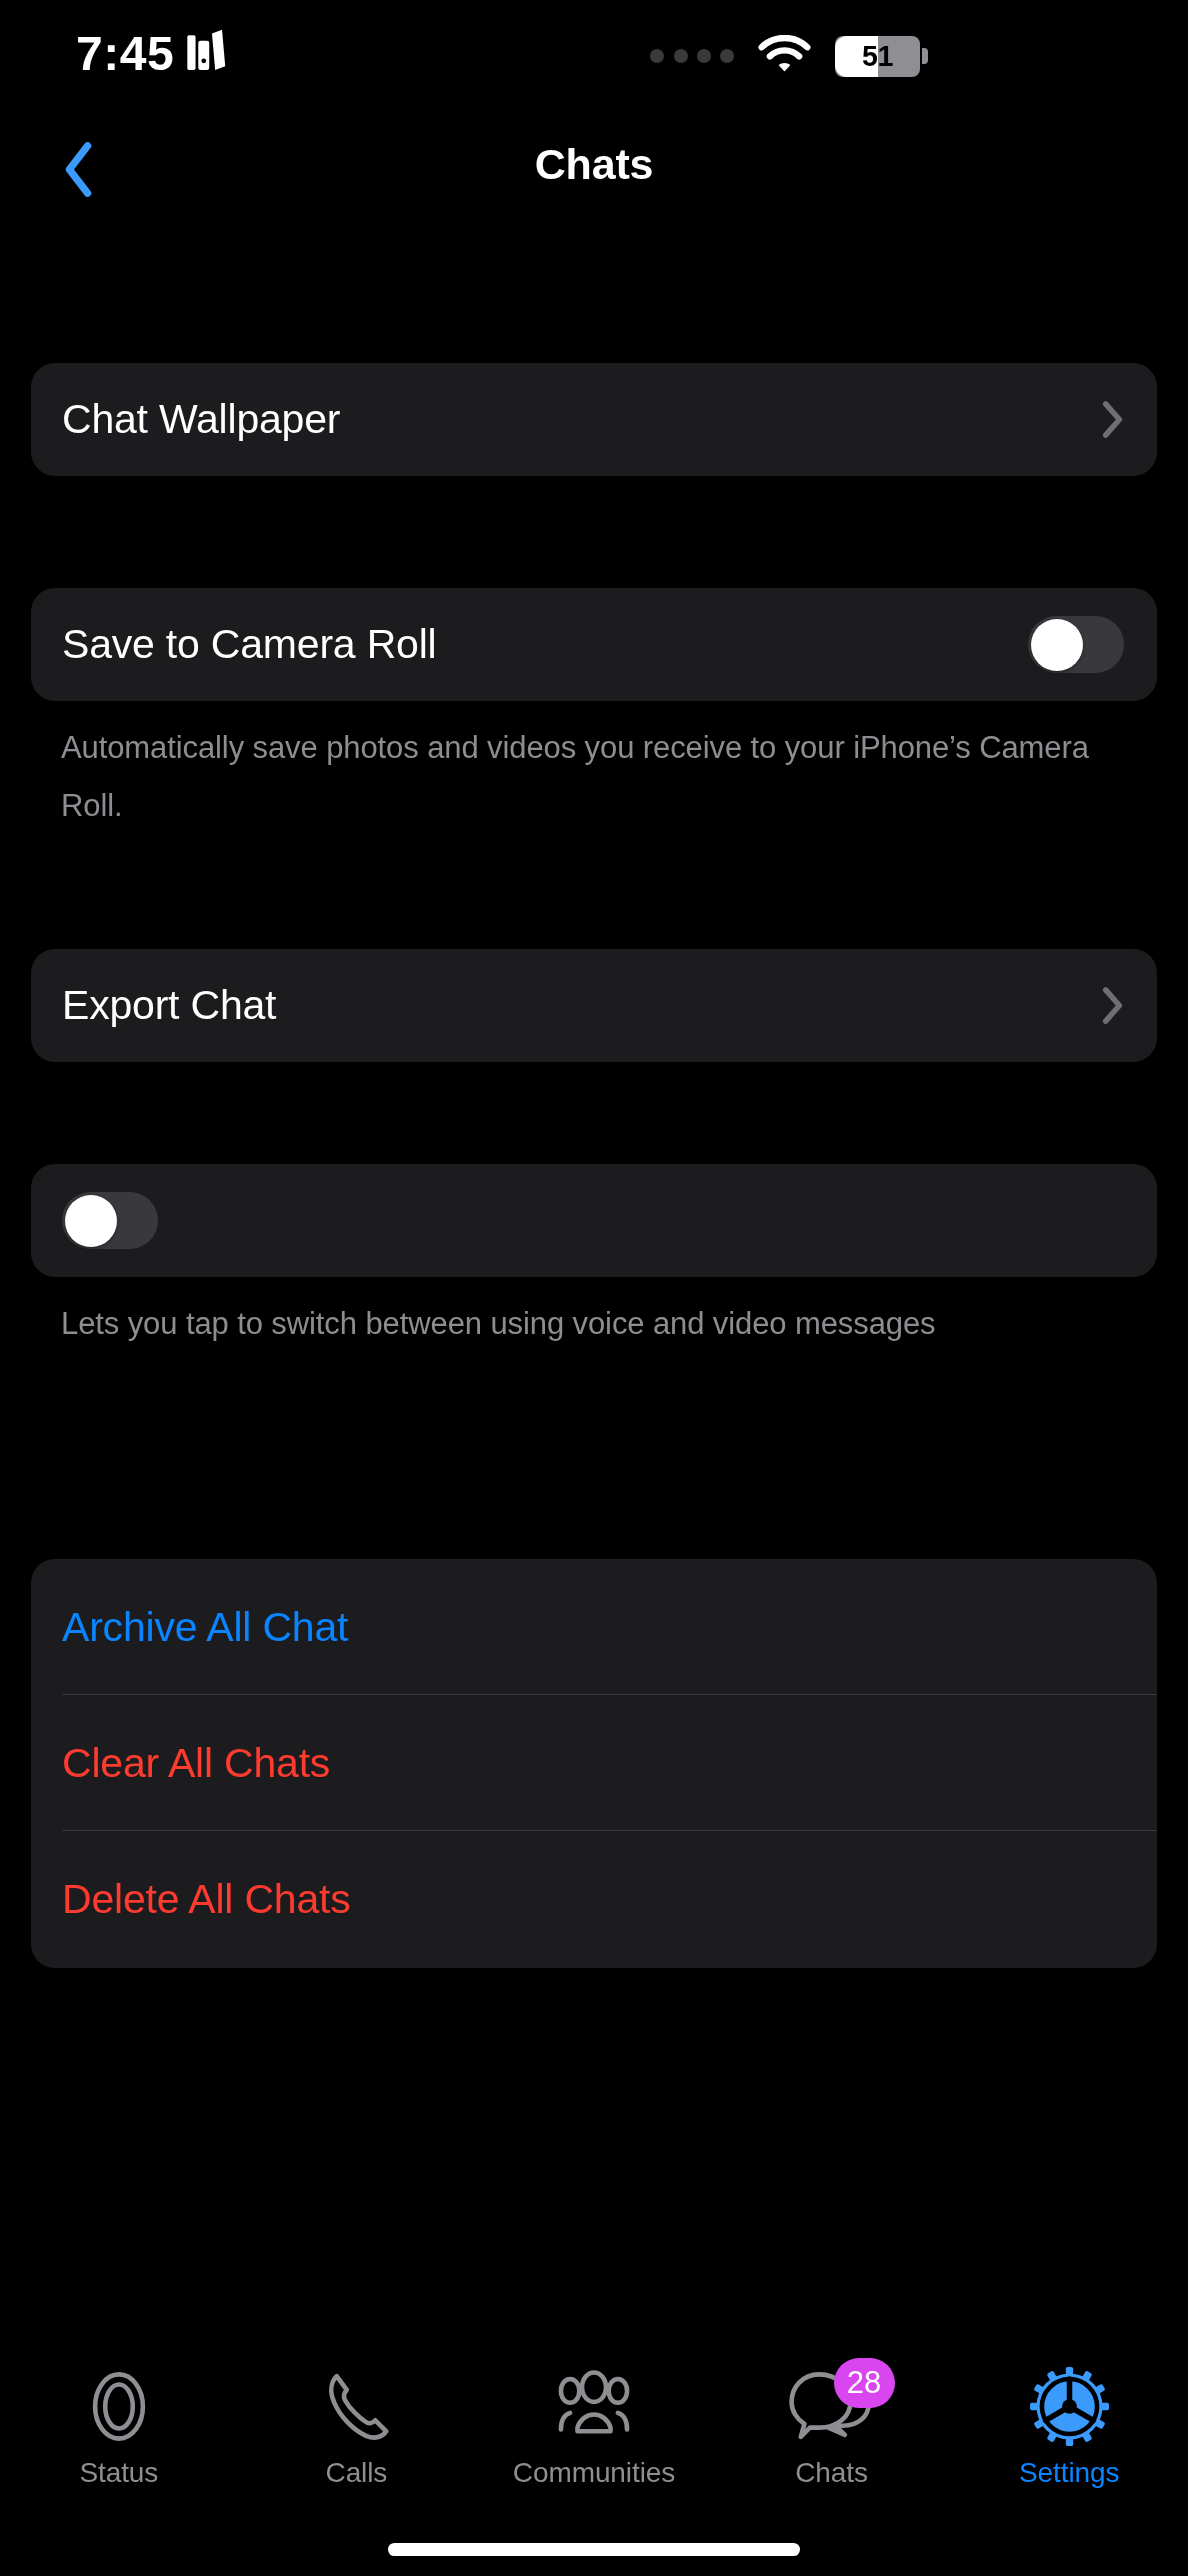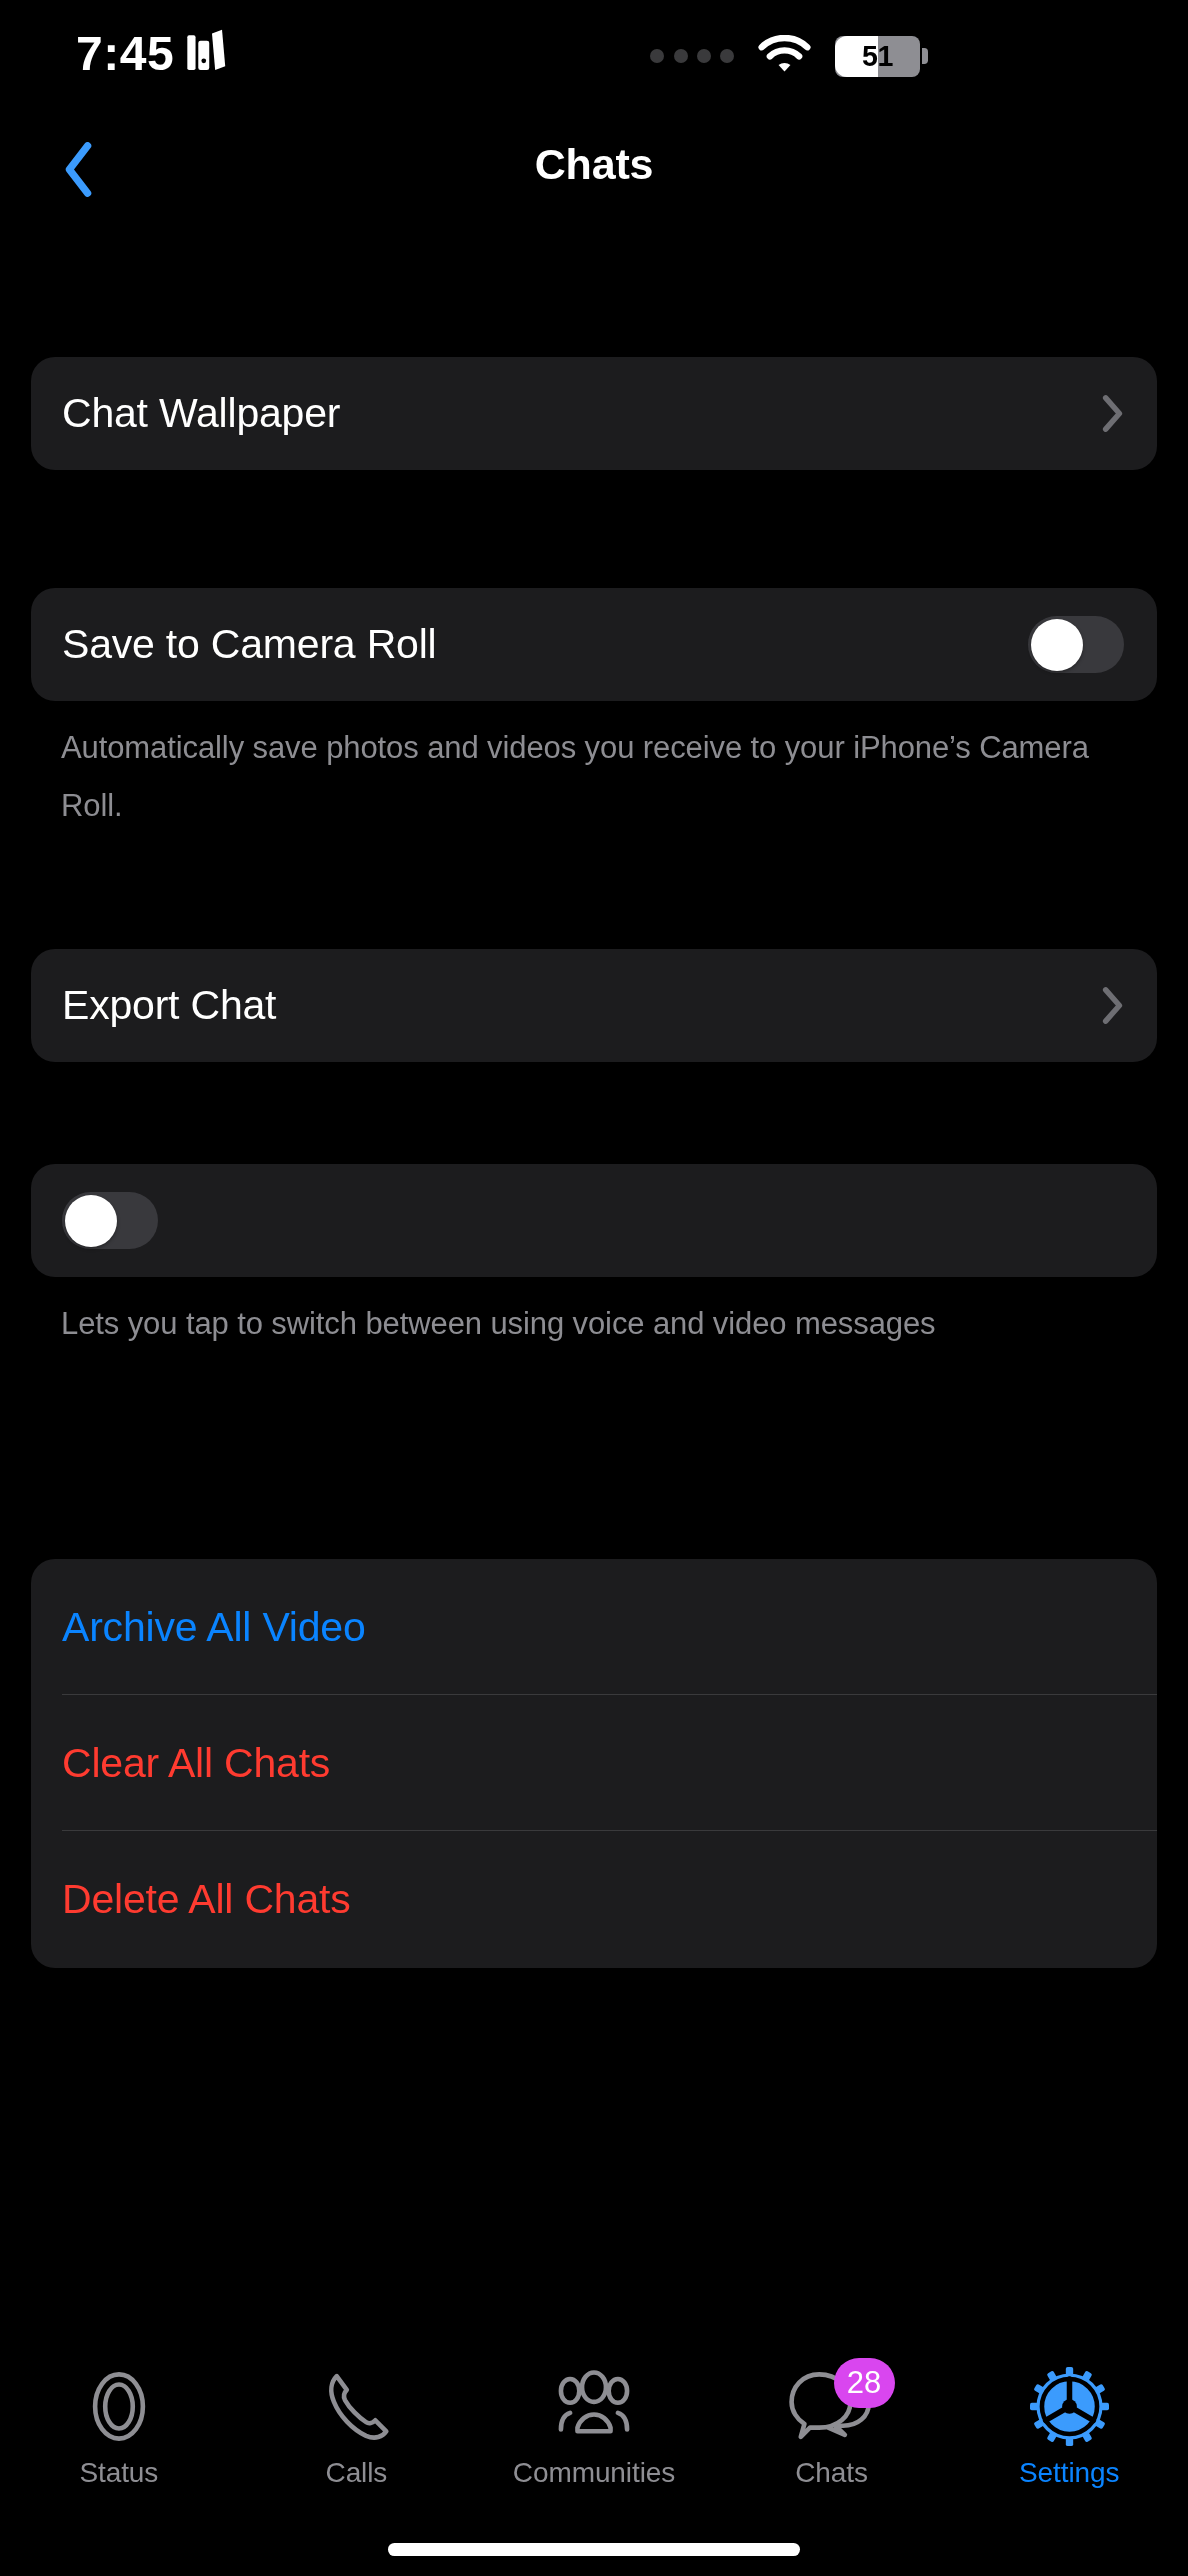--- a/index.html
+++ b/index.html
@@ -173,21 +173,21 @@
         <svg width="31" height="55" viewBox="0 0 34 60">
           <path d="M27 4 L7 30 L27 56" stroke="#3b9bfd" stroke-width="8" fill="none" stroke-linecap="round" stroke-linejoin="round"></path>
         </svg>
       </span>
     </div>
     <div class="nav-title">Chats</div>
   </div>
 
   <div class="content">
 
-    <div class="card" style="top:136px; height:113px;">
+    <div class="card" style="top:142px; height:113px;">
       <div class="row">
         <span class="row-label">Chat Wallpaper</span>
         <span class="chev">
           <svg width="22" height="39" viewBox="0 0 24 42">
             <path d="M4 4 L19 21 L4 38" stroke="#6e6e73" stroke-width="6" fill="none" stroke-linecap="round" stroke-linejoin="round"></path>
           </svg>
         </span>
       </div>
     </div>
 
@@ -217,21 +217,21 @@
         <span class="switch">
           <span class="knob"></span>
         </span>
       </div>
     </div>
     <div class="footnote" style="top:1074px;">Lets you tap to switch between using voice and video messages</div>
 
     <div class="card" style="top:1338px; height:409px;">
 
       <div class="action-row">
-        <span class="action-label blue">Archive All Video</span>
+        <span class="action-label blue">Archive All Chat</span>
         <span class="sep"></span>
       </div>
 
       <div class="action-row">
         <span class="action-label red">Clear All Chats</span>
         <span class="sep"></span>
       </div>
 
       <div class="action-row">
         <span class="action-label red">Delete All Chats</span>

